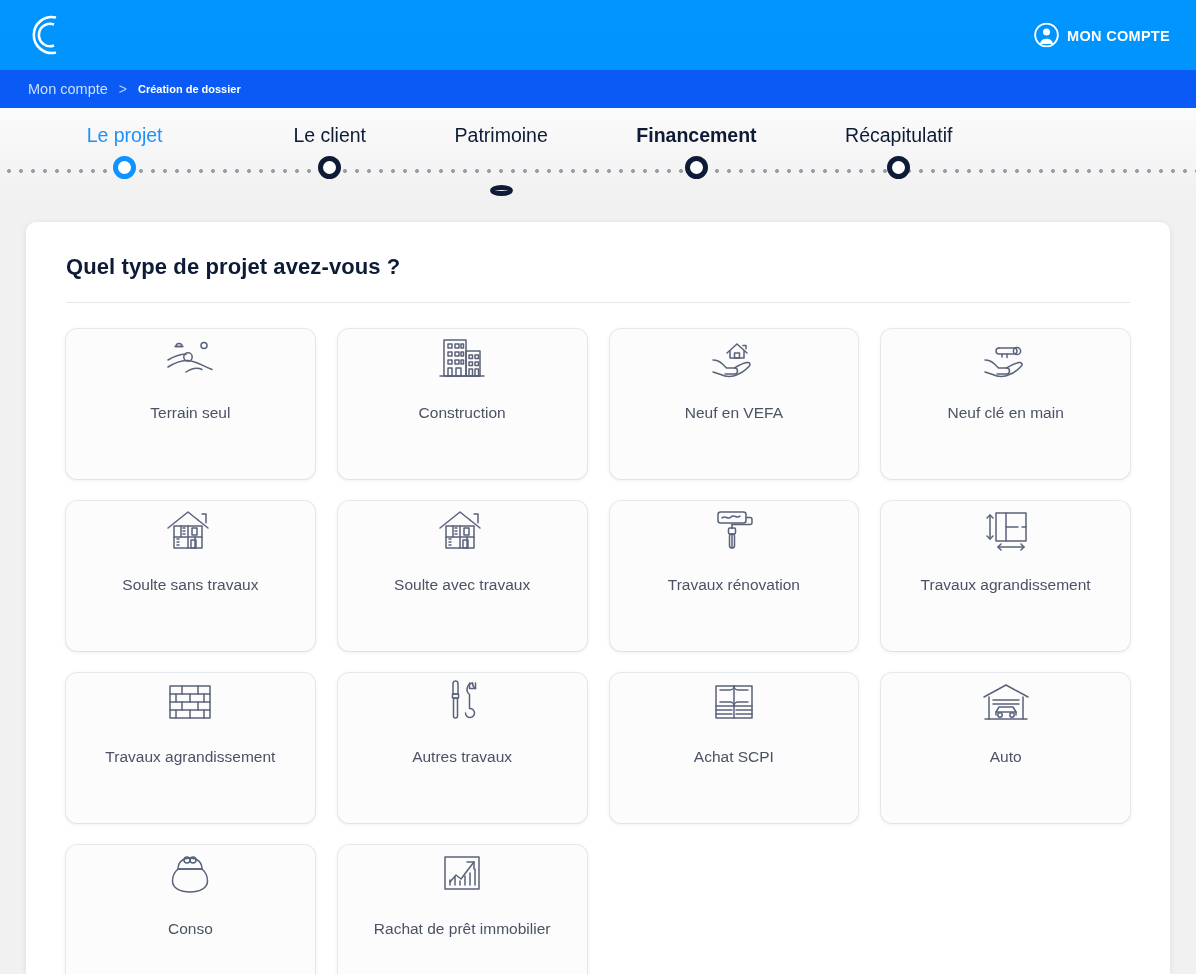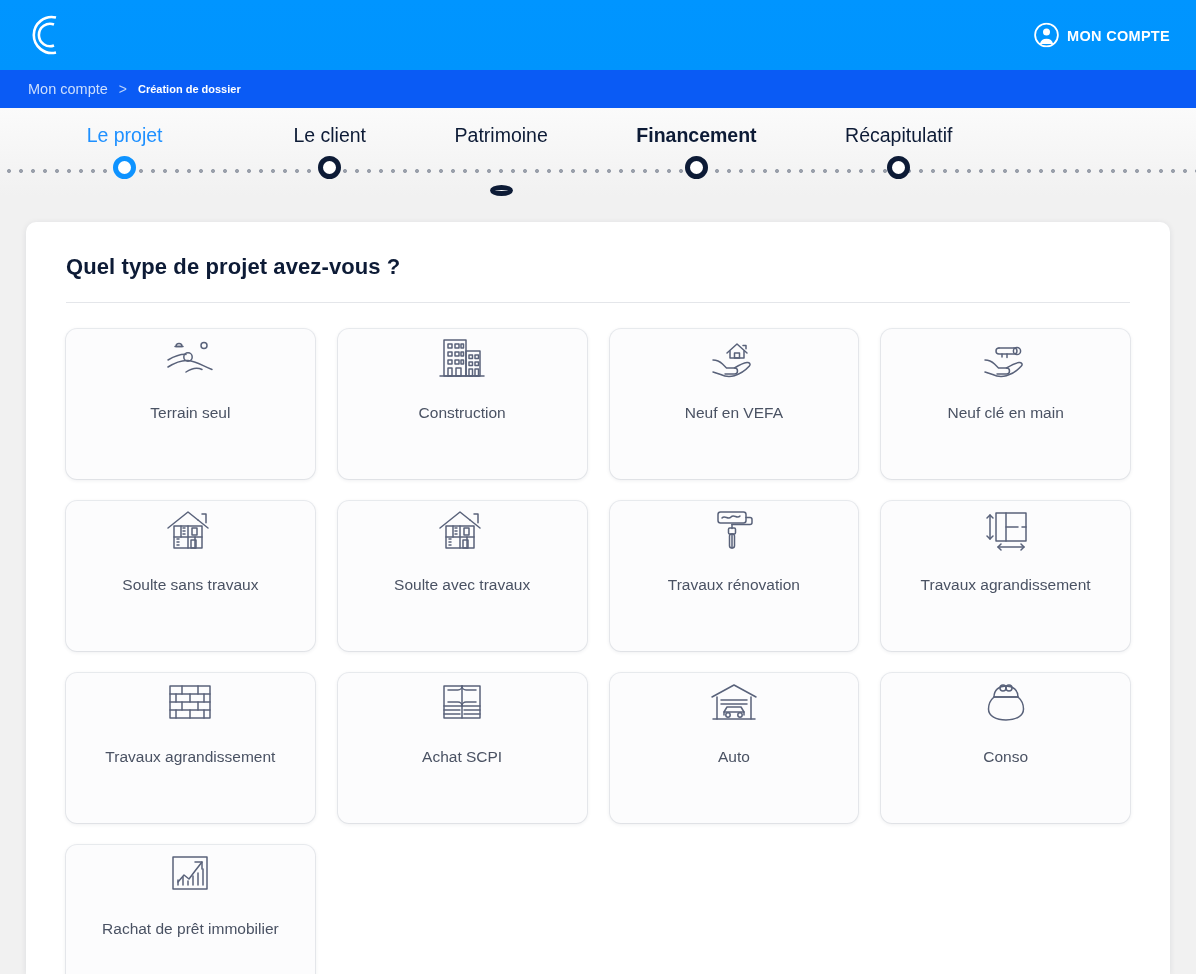--- a/index.html
+++ b/index.html
@@ -317,20 +317,33 @@
             <path fill="none" stroke="currentColor" stroke-width="1.5" stroke-linecap="round" stroke-linejoin="round" d="M18 6v8M34 6v8"></path>
             <path fill="none" stroke="currentColor" stroke-width="1.5" stroke-linecap="round" stroke-linejoin="round" d="M12 14v8M26 14v8M40 14v8"></path>
             <path fill="none" stroke="currentColor" stroke-width="1.5" stroke-linecap="round" stroke-linejoin="round" d="M18 22v8M34 22v8"></path>
             <path fill="none" stroke="currentColor" stroke-width="1.5" stroke-linecap="round" stroke-linejoin="round" d="M12 30v8M26 30v8M40 30v8"></path>
           </svg>
         </div>
         <div class="tile-label">Travaux agrandissement</div>
       </div>
       <div class="tile">
         <div class="tile-icon" style="color:#59627a">
+          <svg viewBox="0 0 46 52" width="46" height="52">
+            <path fill="none" stroke="currentColor" stroke-width="1.5" stroke-linecap="round" stroke-linejoin="round" d="M14 7a2.6 2.6 0 0 1 5 0v11h-5z"></path>
+            <rect x="13.5" y="18" width="6" height="4" fill="none" stroke="currentColor" stroke-width="1.5" stroke-linecap="round" stroke-linejoin="round"></rect>
+            <rect x="14.5" y="22" width="4" height="20" rx="2" fill="none" stroke="currentColor" stroke-width="1.5" stroke-linecap="round" stroke-linejoin="round"></rect>
+            <path fill="none" stroke="currentColor" stroke-width="1.5" stroke-linecap="round" stroke-linejoin="round" d="M33.5 7a6.5 6.5 0 0 0-3 11.5v14a4.5 4.5 0 1 1-4 4.4"></path>
+            <path fill="none" stroke="currentColor" stroke-width="1.5" stroke-linecap="round" stroke-linejoin="round" d="M30.5 7v5.5h6V7"></path>
+            <path fill="none" stroke="currentColor" stroke-width="1.5" stroke-linecap="round" stroke-linejoin="round" d="M36.5 12.5A6.5 6.5 0 0 1 33.5 7"></path>
+          </svg>
+        </div>
+        <div class="tile-label">Autres travaux</div>
+      </div>
+      <div class="tile">
+        <div class="tile-icon" style="color:#59627a">
           <svg viewBox="0 0 52 44" width="52" height="44">
             <rect x="8" y="6" width="36" height="32" fill="none" stroke="currentColor" stroke-width="1.5" stroke-linecap="round" stroke-linejoin="round"></rect>
             <path fill="none" stroke="currentColor" stroke-width="1.5" stroke-linecap="round" stroke-linejoin="round" d="M26 6v32"></path>
             <path fill="none" stroke="currentColor" stroke-width="1.5" stroke-linecap="round" stroke-linejoin="round" d="M8 26h36"></path>
             <path fill="none" stroke="currentColor" stroke-width="1.5" stroke-linecap="round" stroke-linejoin="round" d="M12 10h10a4 4 0 0 0 4-4"></path>
             <path fill="none" stroke="currentColor" stroke-width="1.5" stroke-linecap="round" stroke-linejoin="round" d="M40 10H30a4 4 0 0 1-4-4"></path>
             <path fill="none" stroke="currentColor" stroke-width="1.5" stroke-linecap="round" stroke-linejoin="round" d="M12 22h10a4 4 0 0 1 4 4"></path>
             <path fill="none" stroke="currentColor" stroke-width="1.5" stroke-linecap="round" stroke-linejoin="round" d="M40 22H30a4 4 0 0 0-4 4"></path>
             <path fill="none" stroke="currentColor" stroke-width="1.5" stroke-linecap="round" stroke-linejoin="round" d="M8 30h16M8 34h16M28 30h16M28 34h16"></path>
           </svg>

